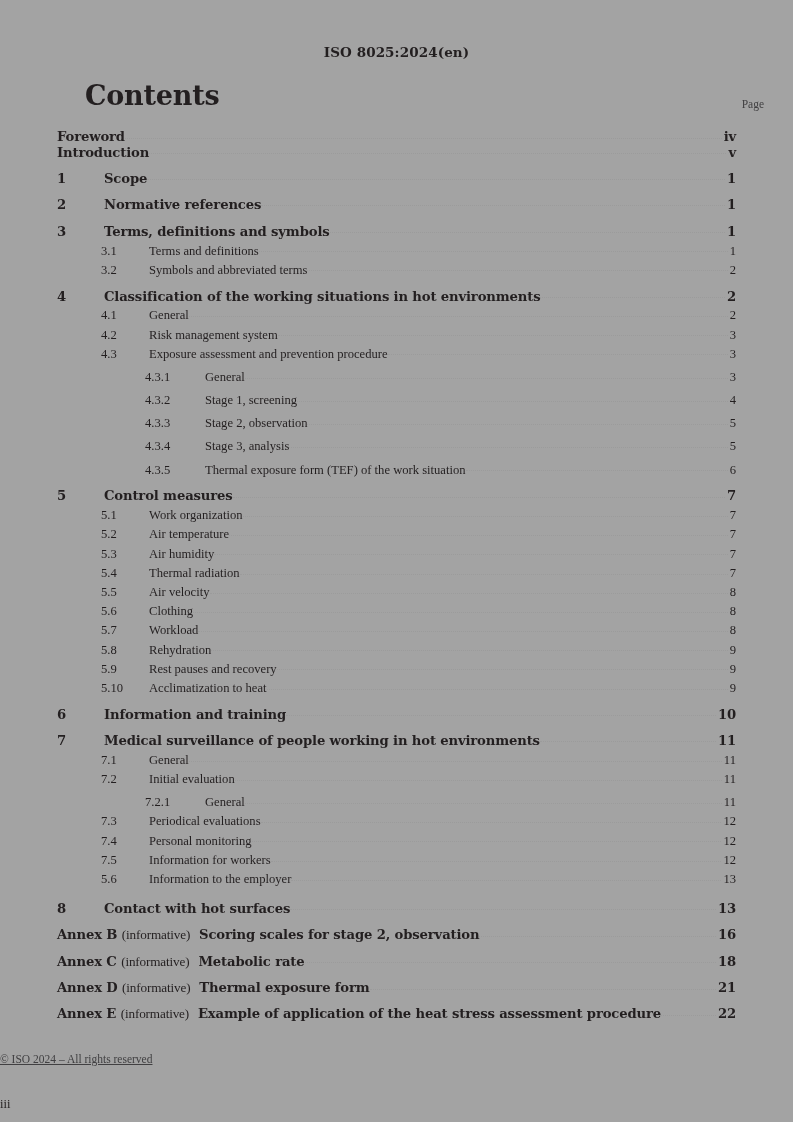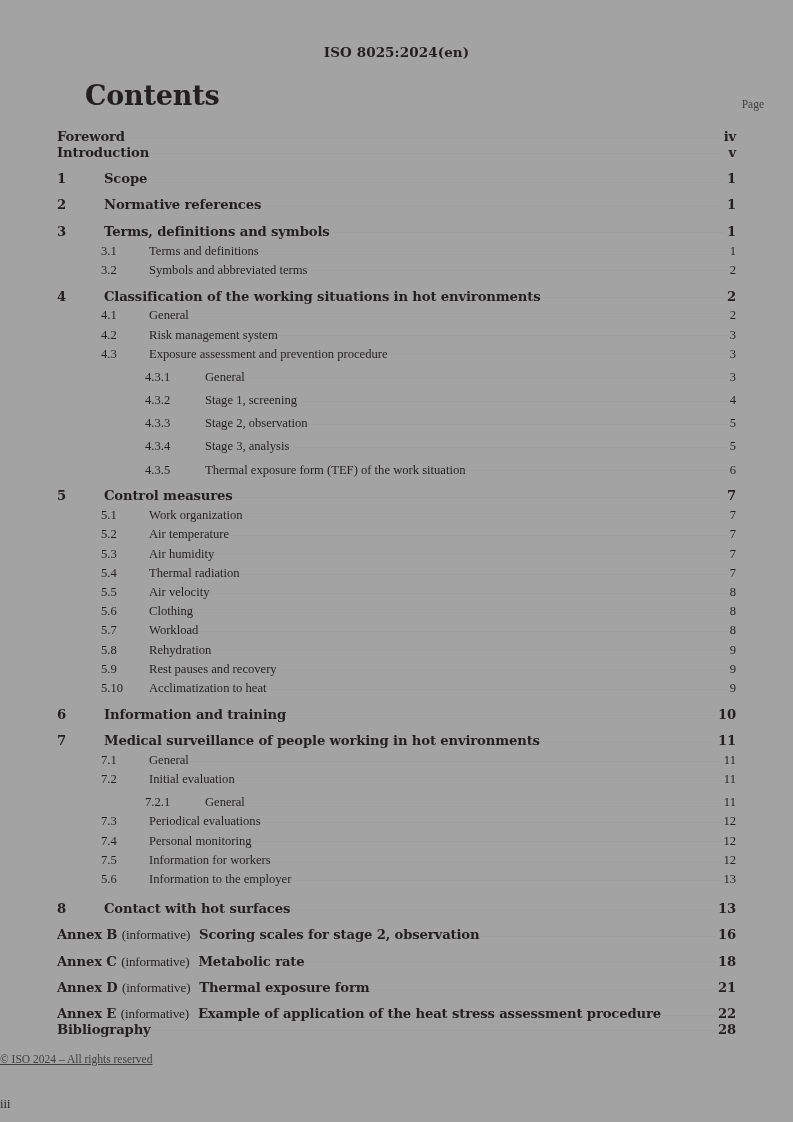--- a/index.html
+++ b/index.html
@@ -467,25 +467,19 @@
         <span class="leader"></span>
         <span class="pg">21</span>
       </div>
       <div class="toc-entry annex">
         <span class="annex-head">Annex E </span>
         <span class="informative">(informative)</span>
         <span class="label">  Example of application of the heat stress assessment procedure</span>
         <span class="leader"></span>
         <span class="pg">22</span>
       </div>
-      <div class="toc-entry front">
-        <span class="num"></span>
-        <span class="label">Bibliography</span>
-        <span class="leader"></span>
-        <span class="pg">28</span>
-      </div>
     </div>
 
   <div class="copyright">© ISO 2024 – All rights reserved</div>
 
   <div class="folio">iii</div>
 
 </div>
 
 </body></html>

